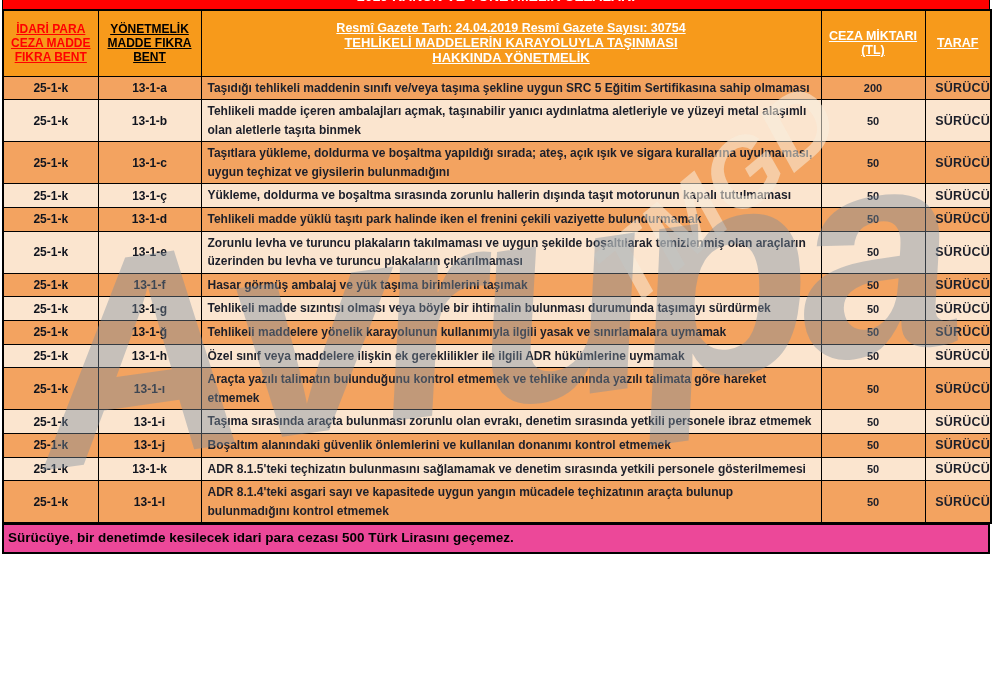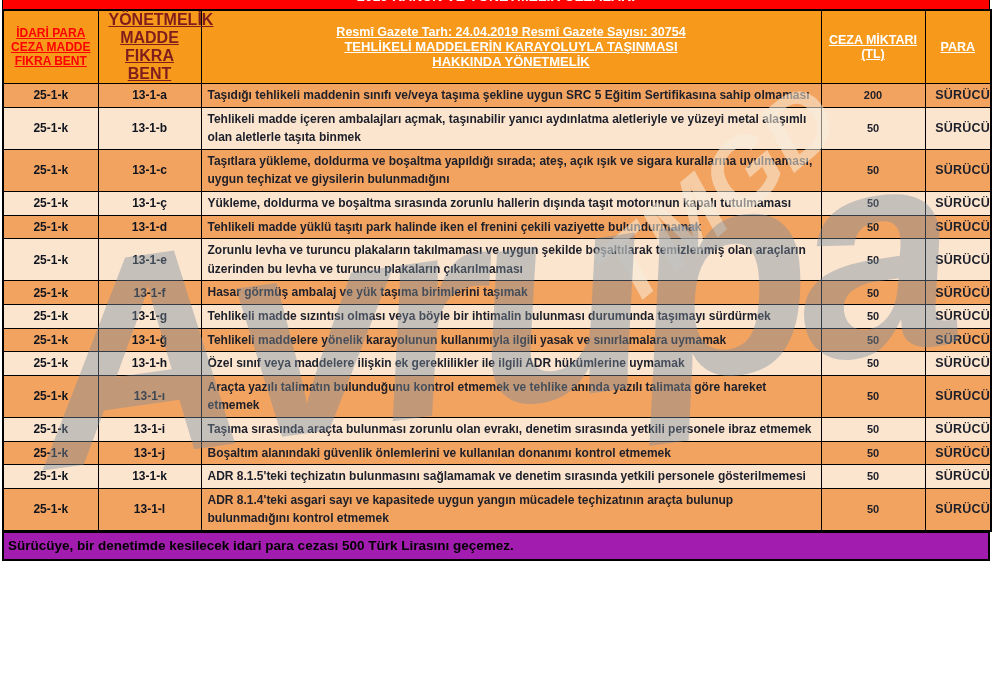--- a/index.html
+++ b/index.html
@@ -27,37 +27,37 @@
   }
 
   col.c1 { width: 95px; }
   col.c2 { width: 103px; }
   col.c3 { width: 620px; }
   col.c4 { width: 104px; }
   col.c5 { width: 66px; }
 
   thead th { background: #f79a1b; height: 66px; font-weight: bold; text-decoration: underline; }
   th.h-ceza-madde   { color: #ff0000; font-size: 12px; padding: 0 6px; }
-  th.h-yonetmelik   { color: #7f1d1d; font-size: 16px; padding: 0 10px; }
+  th.h-yonetmelik   { color: #000000; font-size: 12px; padding: 0 4px; }
   th.h-center       { color: #ffffff; font-size: 12.5px; padding: 0 10px; margin-left: 31px; }
   th.h-center .sub  { font-size: 13px; }
   th.h-miktar, th.h-taraf { color: #ffffff; font-size: 12.5px; }
 
   tbody td { color: #1c1f2a; font-weight: bold; }
   tr.row-dark  td { background: #f3a360; }
   tr.row-light td { background: #fbe5cf; }
 
   td.cell-code  { text-align: center; font-size: 12px; color: #10141e; }
   td.cell-desc  { font-size: 12px; line-height: 1.55; padding: 2px 6px; text-align: left; }
   td.cell-amount{ text-align: center; font-size: 11px; margin-top: 20px; }
   td.cell-party { text-align: right; font-size: 12.5px; letter-spacing: .2px; }
 
   .footnote {
     width: 988px; border: 2px solid #000; border-top: 1px solid #000;
-    background: #a21caf; color: #000000; font-weight: bold; font-size: 13.5px;
+    background: #ec4899; color: #000000; font-weight: bold; font-size: 13.5px;
     padding: 4px 4px 5px 4px; line-height: 1.3;
   }
 
   
   .wm-layer { position: absolute; inset: 0; pointer-events: none; overflow: hidden; z-index: 5; }
   .wm-tmgd {
     position: absolute; left: 575px; top: 140px;
     font-size: 96px; font-weight: bold; font-style: italic;
     color: rgba(248, 238, 222, 0.55);
     transform: rotate(-40deg); white-space: nowrap;
@@ -90,21 +90,21 @@
     <thead>
       <tr>
         <th class="h-ceza-madde">İDARİ PARA CEZA MADDE FIKRA BENT</th>
         <th class="h-yonetmelik">YÖNETMELİK MADDE FIKRA BENT</th>
         <th class="h-center">
           <div>Resmî Gazete Tarh: 24.04.2019 Resmî Gazete Sayısı: 30754</div>
           <div class="sub">TEHLİKELİ MADDELERİN KARAYOLUYLA TAŞINMASI</div>
           <div class="sub">HAKKINDA YÖNETMELİK</div>
         </th>
         <th class="h-miktar">CEZA MİKTARI (TL)</th>
-        <th class="h-taraf">PARA</th>
+        <th class="h-taraf">TARAF</th>
       </tr>
     </thead>
     <tbody>
         <tr class="row-dark">
     <td class="cell-code">25-1-k</td>
     <td class="cell-code">13-1-a</td>
     <td class="cell-desc">Taşıdığı tehlikeli maddenin sınıfı ve/veya taşıma şekline uygun SRC 5 Eğitim Sertifikasına sahip olmaması</td>
     <td class="cell-amount">200</td>
     <td class="cell-party">SÜRÜCÜ</td>
   </tr>

